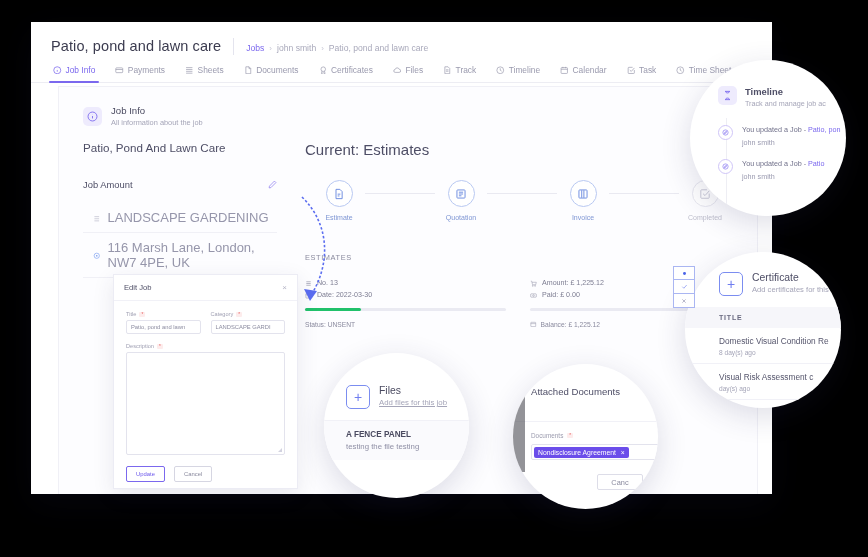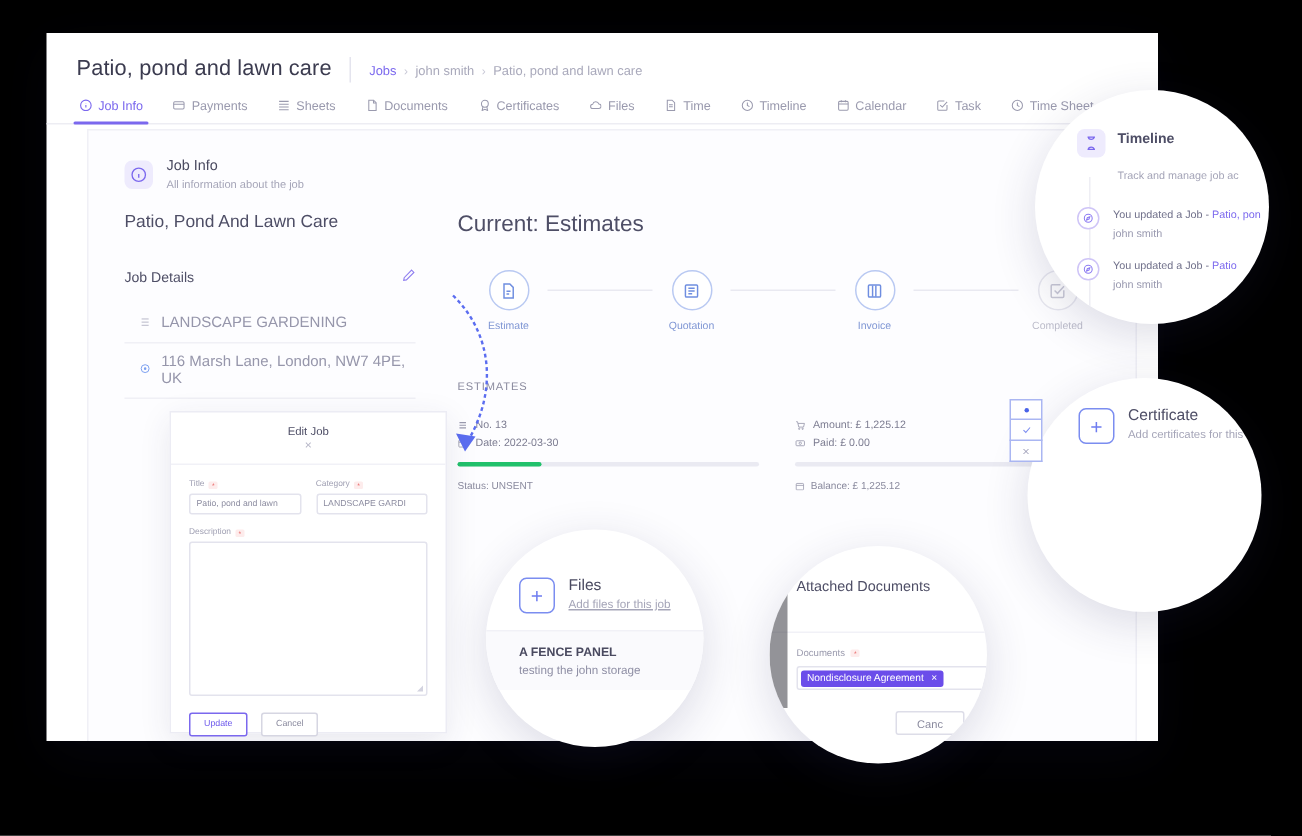--- a/index.html
+++ b/index.html
@@ -66,34 +66,34 @@
 
   .job-title { font-size: 11.6px; color: #4e4e66; }
   .jd-head {
     display: flex; justify-content: space-between; align-items: center;
     margin-top: 21px; padding-right: 14px;
   }
   .jd-head .lbl { font-size: 9.4px; color: #4e4e66; }
   .jd-list { margin-top: 10px; padding-right: 14px; }
   .jd-row {
     display: flex; align-items: center; gap: 7px;
-    font-size: 10px; color: #9696ab; padding: 7px 0 7px 10px;
+    font-size: 13px; color: #9696ab; padding: 7px 0 7px 10px;
     border-bottom: 1px solid #f0f0f6;
   }
   .jd-row svg { width: 7.5px; height: 7.5px; flex: none; }
 
   
   #edit-modal {
     position: absolute; left: 82px; top: 252px; width: 185px; height: 215px;
     background: #fff; border: 1px solid #ececf4;
     box-shadow: 0 6px 20px rgba(45,45,90,.10);
   }
   .em-head {
     display: flex; justify-content: space-between; align-items: center;
-    padding: 8px 10px; border-bottom: 1px solid #f1f1f7; flex-direction: column;
+    padding: 8px 10px; border-bottom: 1px solid #f1f1f7;
   }
   .em-head .t { font-size: 7.6px; color: #4e4e66; }
   .em-head .x { font-size: 8px; color: #b5b5c6; }
   .em-body { padding: 10px 12px 0 12px; }
   .fld-row { display: flex; gap: 10px; }
   .fld { flex: 1; }
   .fld-lab { font-size: 5.6px; color: #a0a0b3; display: flex; align-items: center; gap: 3px; }
   .req { background: #fdecec; color: #e85e5e; font-size: 4.6px; padding: 0 2px; border-radius: 1px; }
   .fld-in {
     margin-top: 3px; height: 14px; border: 1px solid #e3e3ed; border-radius: 2px;
@@ -159,21 +159,21 @@
   .spot-inner { position: absolute; inset: 0; }
 
   
   #spot-timeline { left: 690px; top: 60px; width: 156px; height: 156px; }
   .tl-head { display: flex; gap: 8px; padding: 26px 0 0 28px; align-items: flex-start; }
   .tl-ic {
     width: 19px; height: 19px; border-radius: 5px; background: #eeebfd;
     display: flex; align-items: center; justify-content: center; flex: none;
   }
   .tl-t1 { font-size: 9.4px; color: #4e4e66; font-weight: 600; }
-  .tl-t2 { font-size: 7.2px; color: #a5a5b8; margin-top: 15px; white-space: nowrap; }
+  .tl-t2 { font-size: 7.2px; color: #a5a5b8; margin-top: 2px; white-space: nowrap; }
   .tl-rail { position: absolute; left: 36px; top: 58px; bottom: 0; width: 1px; background: #eeeef4; }
   .tl-item { display: flex; gap: 9px; padding-left: 28px; position: relative; }
   .tl-dot {
     width: 15px; height: 15px; border-radius: 50%; border: 1px solid #cfc5f7;
     background: #fff; display: flex; align-items: center; justify-content: center; flex: none;
   }
   .tl-date { font-size: 7.2px; color: #70708a; margin-top: 3px; white-space: nowrap; }
   .tl-txt { font-size: 7.2px; color: #70708a; white-space: nowrap; }
   .tl-txt .hl { color: #7b68ee; }
   .tl-sub { font-size: 7.2px; color: #9a9ab0; margin-top: 4px; }
@@ -311,21 +311,21 @@
           </span>
         <span>Files</span>
       </div>
       <div class="tab">
         <span>
             <svg viewBox="0 0 16 16" fill="none" stroke="currentColor" stroke-width="1.3">
               <path d="M3.5 1.5h6l3.2 3.2v9.8h-9.2z"></path>
               <path d="M5.6 7.2h4.8M5.6 9.8h4.8"></path>
             </svg>
           </span>
-        <span>Time</span>
+        <span>Track</span>
       </div>
       <div class="tab">
         <span>
             <svg viewBox="0 0 16 16" fill="none" stroke="currentColor" stroke-width="1.3">
               <circle cx="8" cy="8" r="6.4"></circle>
               <path d="M8 4.3V8l2.6 1.6"></path>
             </svg>
           </span>
         <span>Timeline</span>
       </div>
@@ -372,21 +372,21 @@
           <div class="ji-t2">All information about the job</div>
         </div>
       </div>
 
       <div class="cols">
 
         <div class="colL">
           <div class="job-title">Patio, Pond And Lawn Care</div>
 
           <div class="jd-head">
-            <span class="lbl">Job Details</span>
+            <span class="lbl">Job Amount</span>
             <span>
               <svg width="9" height="9" viewBox="0 0 16 16" fill="none" stroke="#8f7ef0" stroke-width="1.3">
                   <path d="M11.4 1.9 14.1 4.6 5.2 13.5 2 14.1l.6-3.2z"></path>
                 </svg>
             </span>
           </div>
 
           <div class="jd-list">
             <div class="jd-row">
               <span><svg viewBox="0 0 16 16" fill="none" stroke="#b7b7c8" stroke-width="1.4">
@@ -592,20 +592,31 @@
 
   <div class="spot" id="spot-cert">
     <div class="spot-inner">
       <div class="ct-head">
         <div class="ct-plus">+</div>
         <div>
           <div class="ct-t1">Certificate</div>
           <div class="ct-t2">Add certificates for this</div>
         </div>
       </div>
+      <div class="ct-tbl">
+        <div class="ct-th">TITLE</div>
+        <div class="ct-tr">
+          <div class="ct-r1">Domestic Visual Condition Re</div>
+          <div class="ct-r2">8 day(s) ago</div>
+        </div>
+        <div class="ct-tr">
+          <div class="ct-r1">Visual Risk Assessment c</div>
+          <div class="ct-r2">day(s) ago</div>
+        </div>
+      </div>
     </div>
   </div>
 
   <div id="mini-btns">
     <div class="mini">
       <svg width="7" height="7" viewBox="0 0 16 16">
           <circle cx="8" cy="8" r="3.4" fill="#4a63e8"></circle>
         </svg>
     </div>
     <div class="mini">
@@ -624,21 +635,21 @@
     <div class="spot-inner">
       <div class="fl-head">
         <div class="fl-plus">+</div>
         <div>
           <div class="fl-t1">Files</div>
           <div class="fl-t2">Add files for this job</div>
         </div>
       </div>
       <div class="fl-row">
         <div class="fl-r1">A FENCE PANEL</div>
-        <div class="fl-r2">testing the john storage</div>
+        <div class="fl-r2">testing the file testing</div>
       </div>
     </div>
   </div>
 
   <div class="spot" id="spot-docs">
     <div class="spot-inner">
       <div class="dc-shade"></div>
       <div class="dc-title">Attached Documents</div>
       <div class="dc-body">
         <div class="dc-lab">

